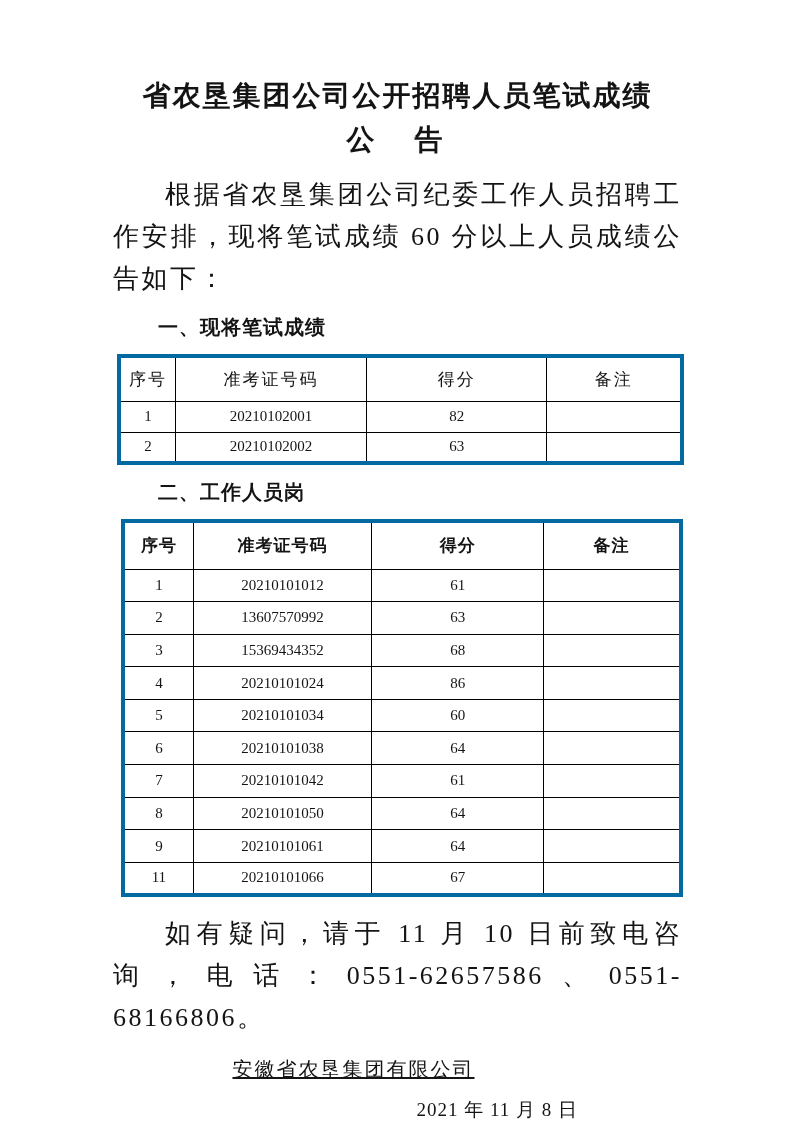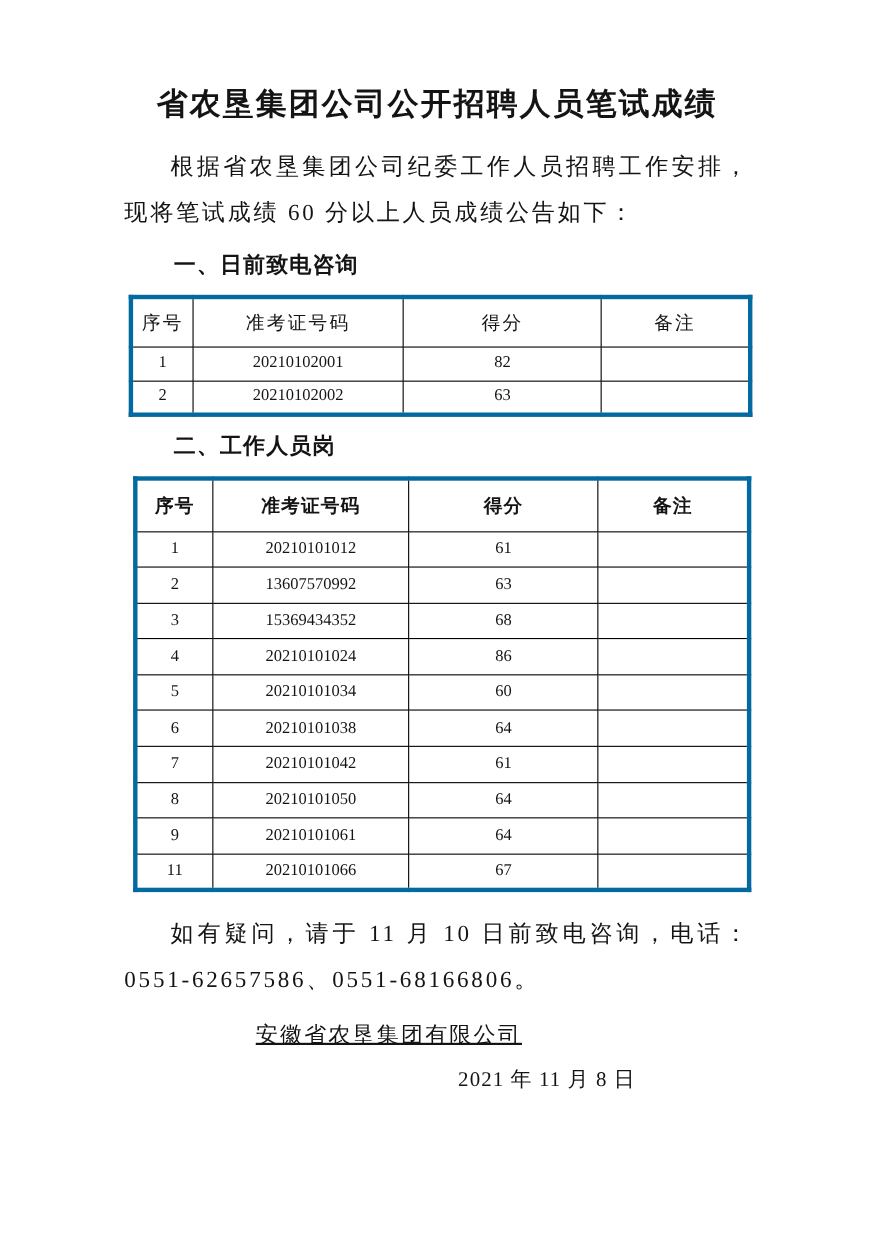--- a/index.html
+++ b/index.html
@@ -25,21 +25,21 @@
     letter-spacing: 2px;
     line-height: 40px;
     font-family: "Liberation Serif", "DejaVu Serif", serif;
   }
   .title2 {
     margin-top: 4px;
     letter-spacing: 6px;
   }
   .body-para {
     margin-top: 14px;
-    font-size: 21px;
+    font-size: 26px;
     line-height: 42px;
     letter-spacing: 2.5px;
     text-indent: 2em;
     text-align: justify;
   }
   .section-heading {
     margin-top: 12px;
     margin-left: 45px;
     font-size: 20px;
     font-weight: bold;
@@ -97,24 +97,25 @@
     letter-spacing: 1px;
     line-height: 30px;
   }
 </style>
 </head>
 <body>
 
 <div class="page">
 
   <h1 class="title">省农垦集团公司公开招聘人员笔试成绩</h1>
+  <h1 class="title title2">公　告</h1>
 
   <p class="body-para">根据省农垦集团公司纪委工作人员招聘工作安排，现将笔试成绩 60 分以上人员成绩公告如下：</p>
 
-  <h2 class="section-heading">一、日前致电咨询</h2>
+  <h2 class="section-heading">一、现将笔试成绩</h2>
 
   <table class="score-table table1">
     <colgroup>
       <col style="width:10%">
         <col style="width:34%">
         <col style="width:32%">
         <col style="width:24%">
     </colgroup>
     <thead>
       <tr>

